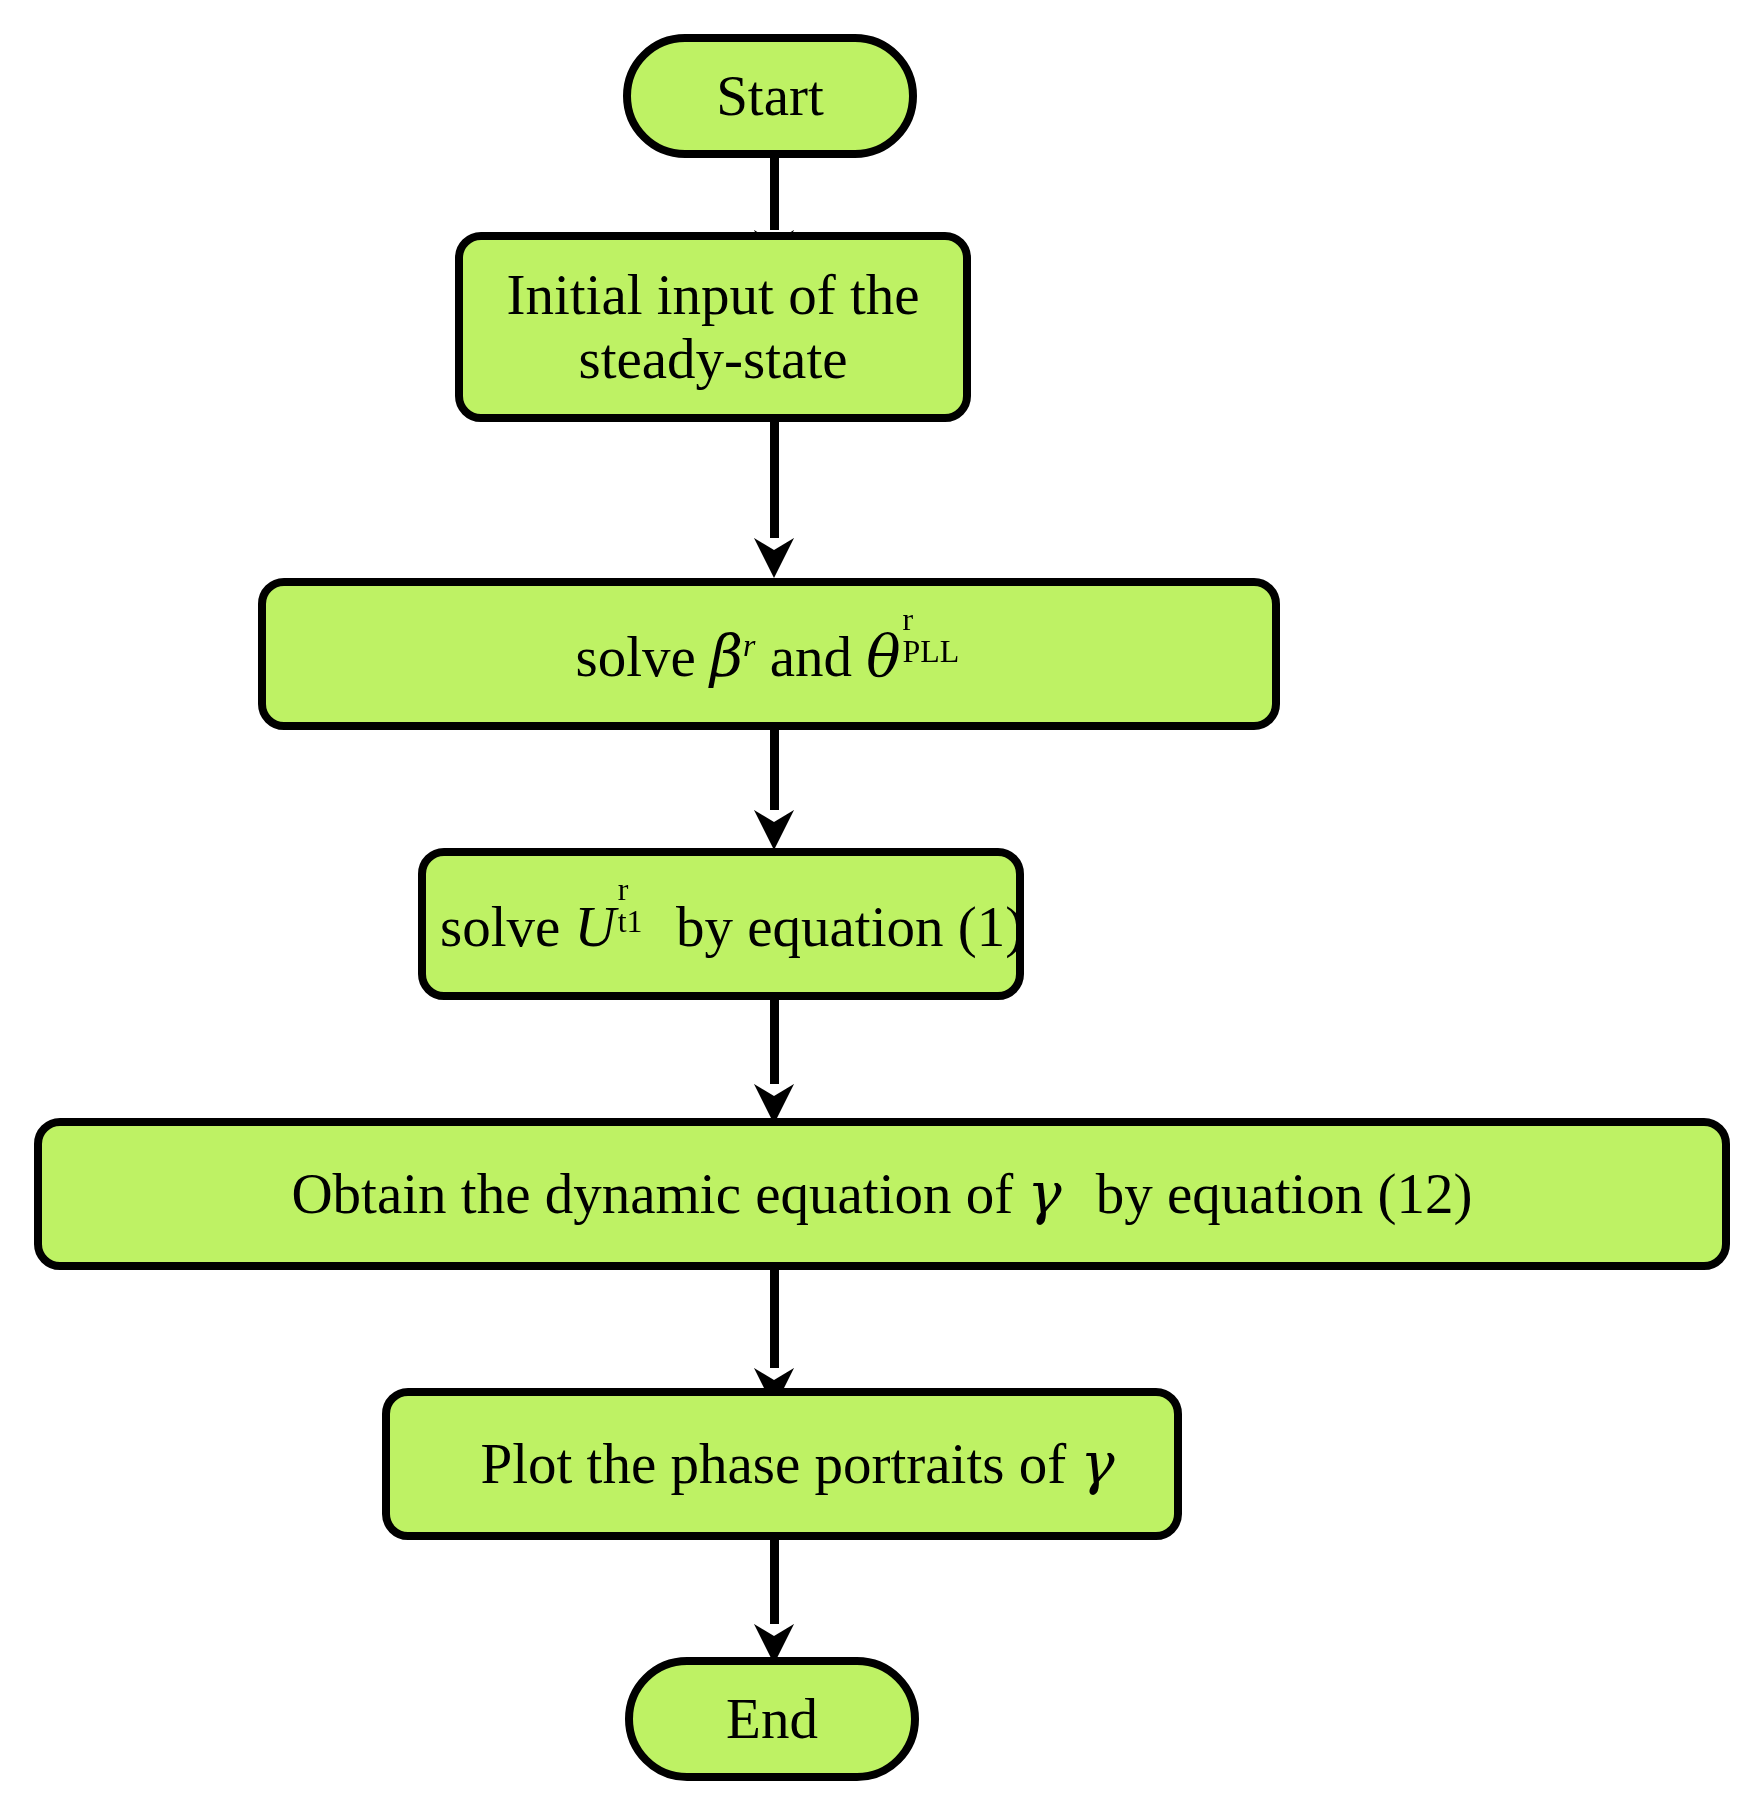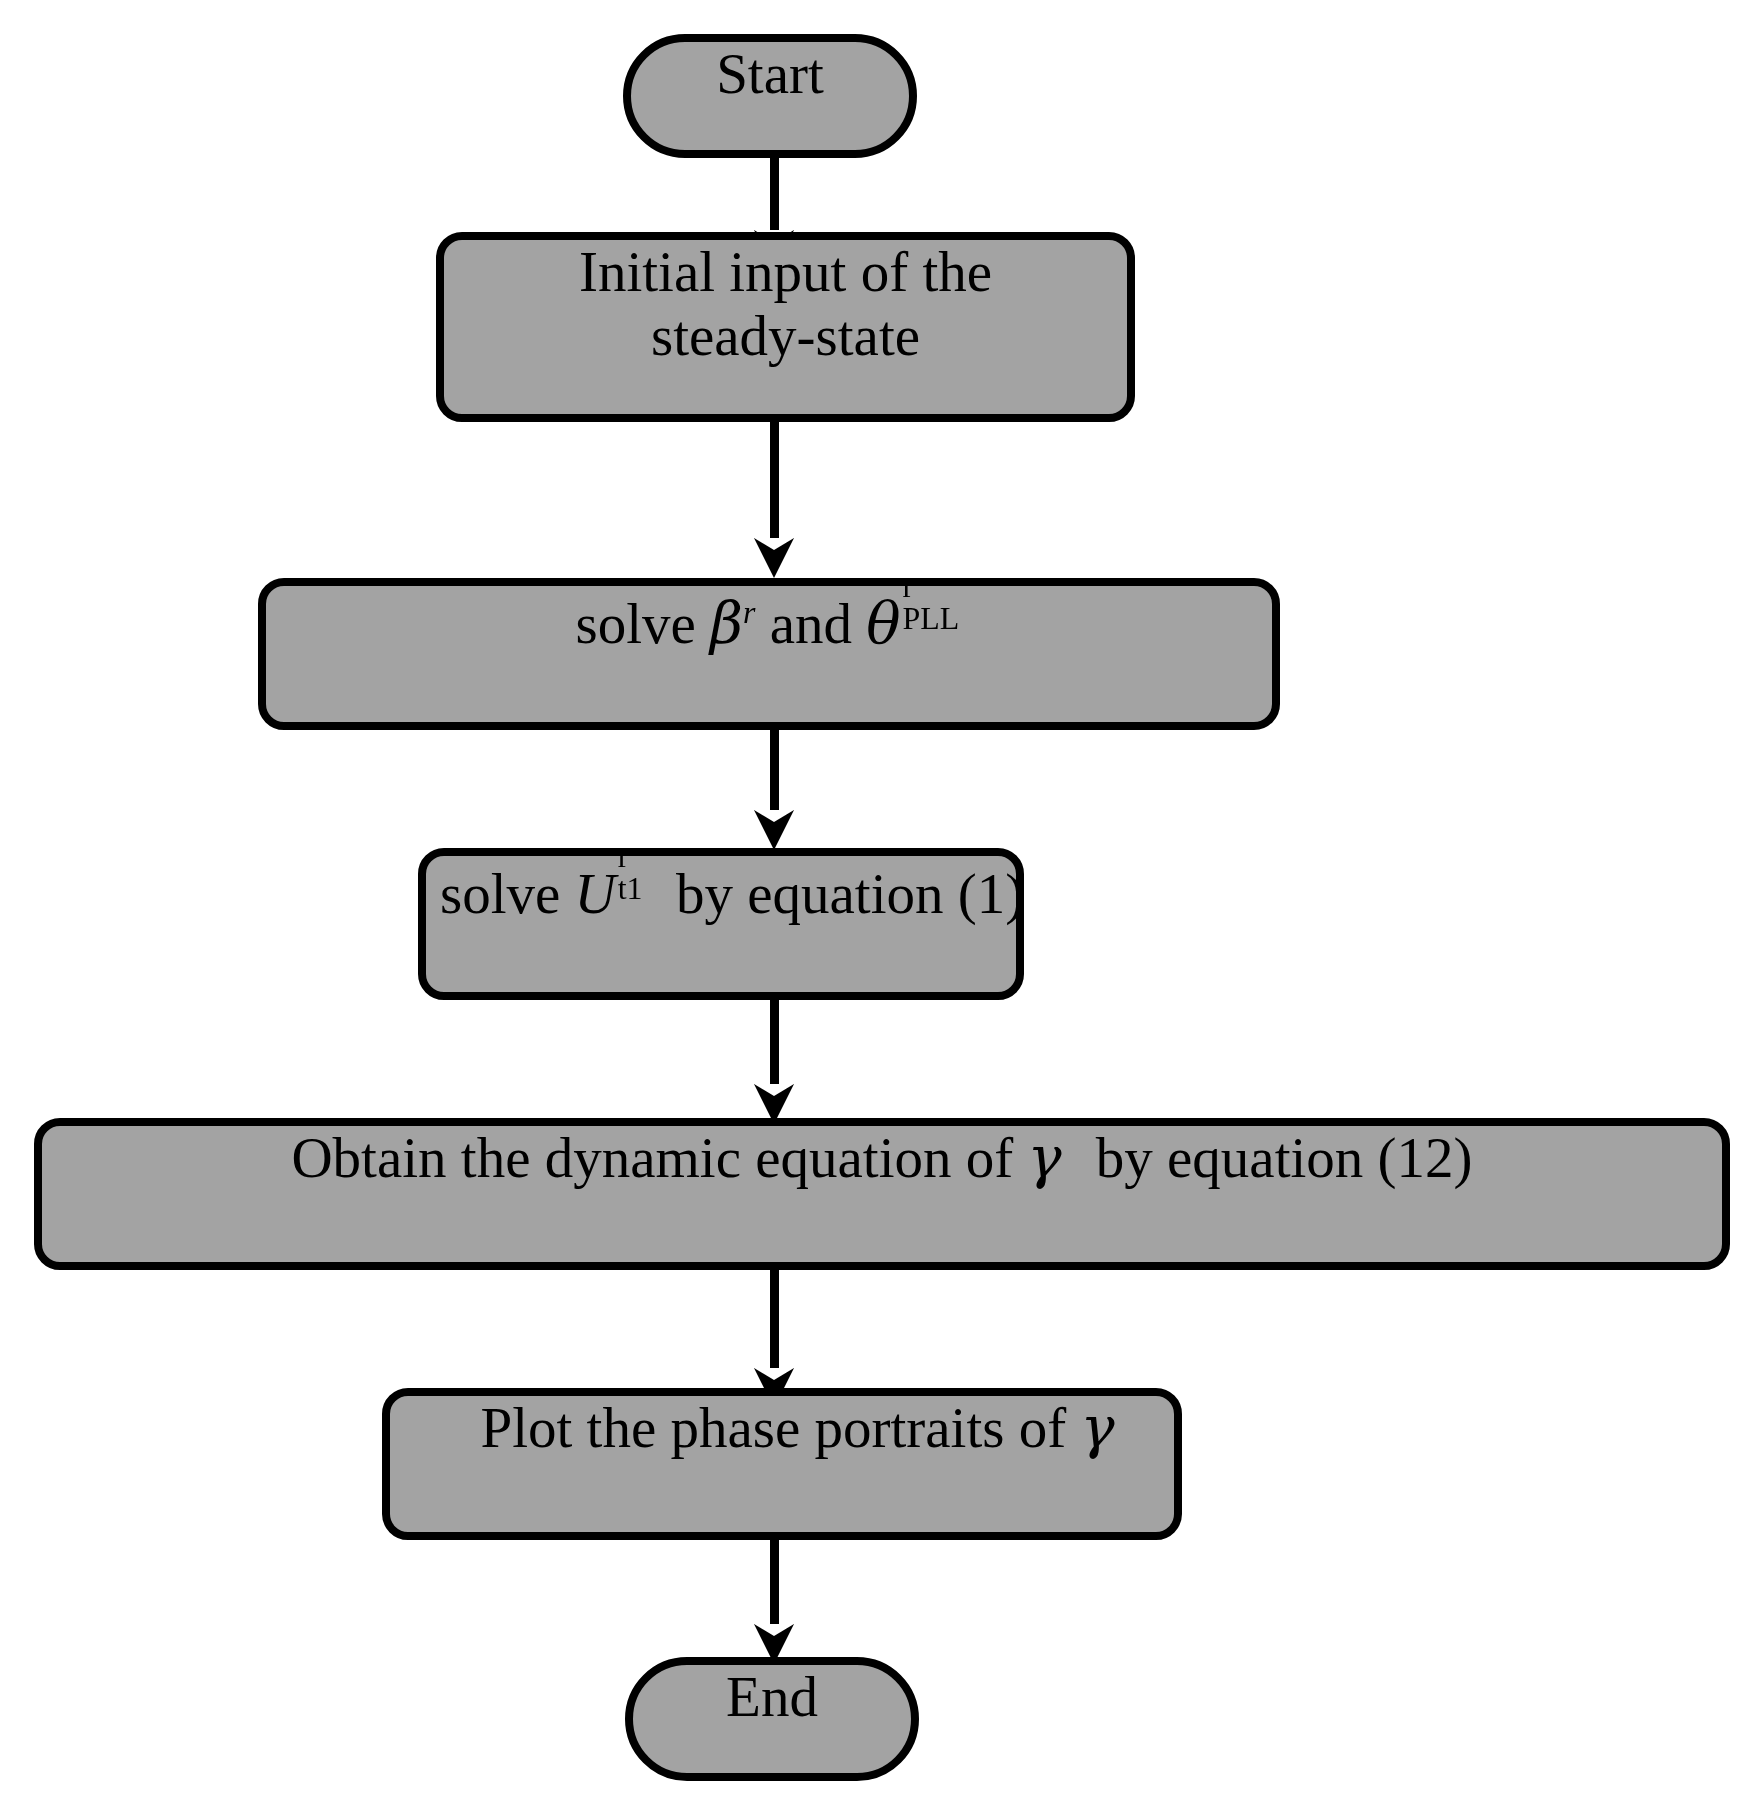--- a/index.html
+++ b/index.html
@@ -17,23 +17,23 @@
     height: 1816px;
     background: #ffffff;
     overflow: hidden;
   }
 
   
   .node {
     position: absolute;
     box-sizing: border-box;
     border: 8px solid #000000;
-    background: #a3a3a3;
+    background: #bef264;
     display: flex;
-    align-items: flex-start;
+    align-items: center;
     justify-content: center;
     text-align: center;
     line-height: 1.12;
     color: #000000;
   }
   .node.terminal {
     border-radius: 70px;
   }
   .node.process {
     border-radius: 26px;
@@ -126,21 +126,21 @@
   <div class="node terminal" style="left:623px; top:34px; width:294px; height:124px; font-size:57px;">
     <span class="label">Start</span>
   </div>
 
   <div class="conn" style="left:770px; top:158px; width:9px; height:112px;">
     <div class="stem" style="height:78px;"></div>
     <div class="head" style="top:72px;"></div>
     <div class="notch" style="top:72px;"></div>
   </div>
 
-  <div class="node process" style="left:436px; top:232px; width:699px; height:190px; font-size:57px;">
+  <div class="node process" style="left:455px; top:232px; width:516px; height:190px; font-size:57px;">
     <span class="label wrap"><span>Initial input of the</span><br><span>steady-state</span></span>
   </div>
 
   <div class="conn" style="left:770px; top:422px; width:9px; height:156px;">
     <div class="stem" style="height:120px;"></div>
     <div class="head" style="top:116px;"></div>
     <div class="notch" style="top:116px;"></div>
   </div>
 
   <div class="node process" style="left:258px; top:578px; width:1022px; height:152px; font-size:57px;">

